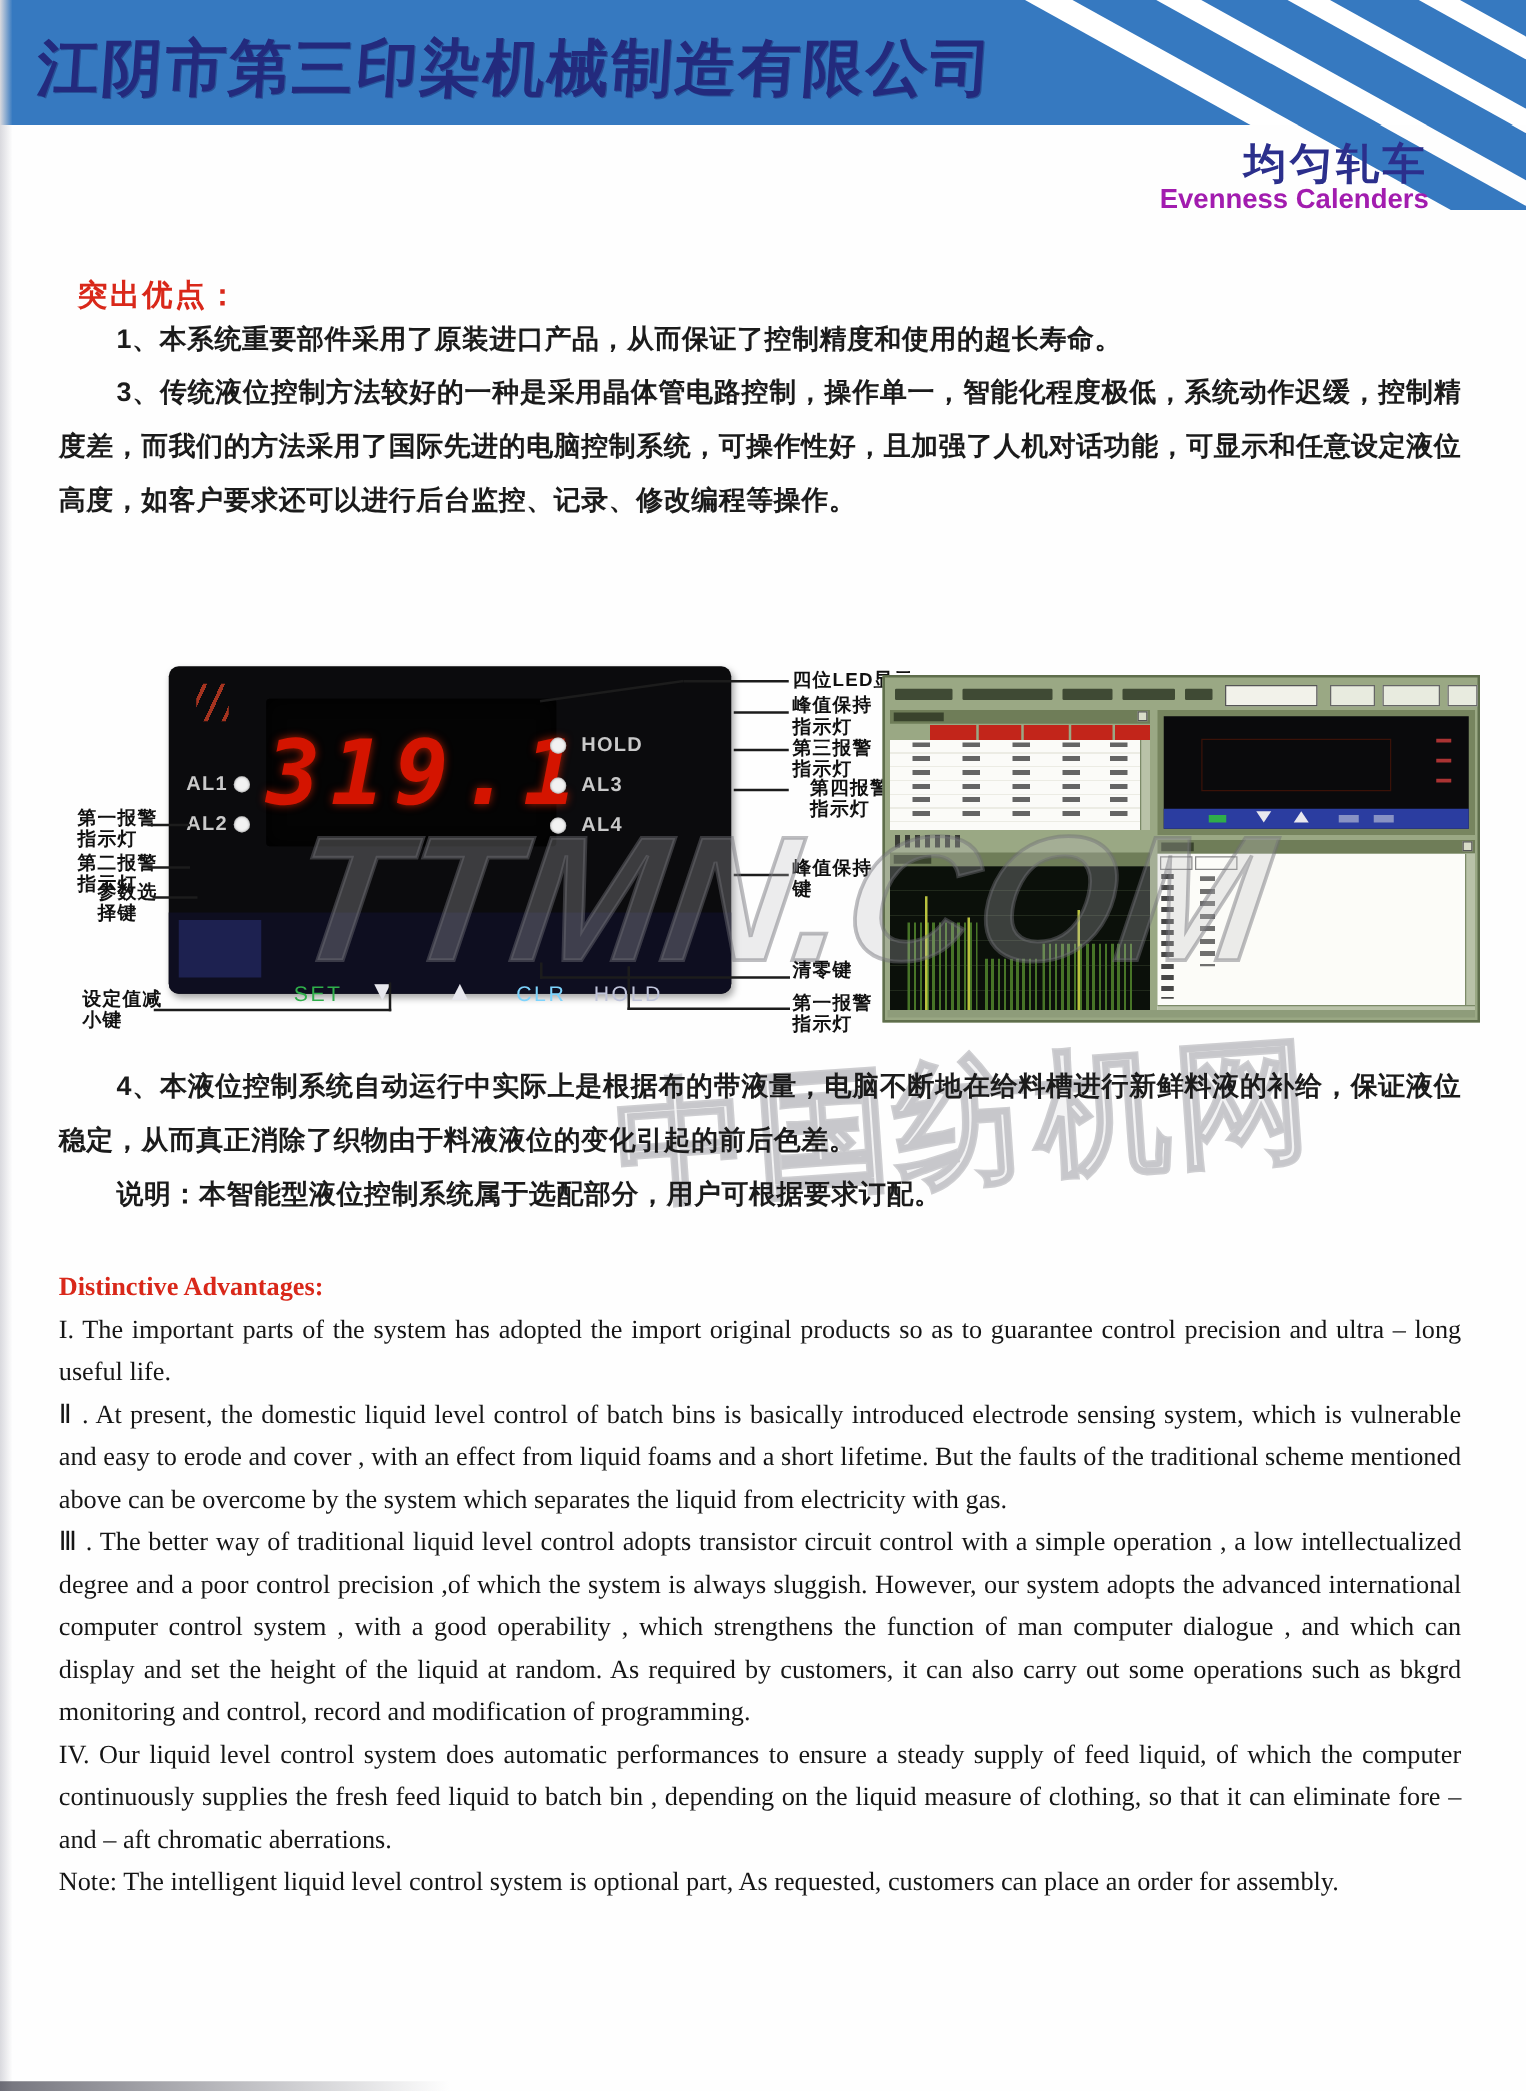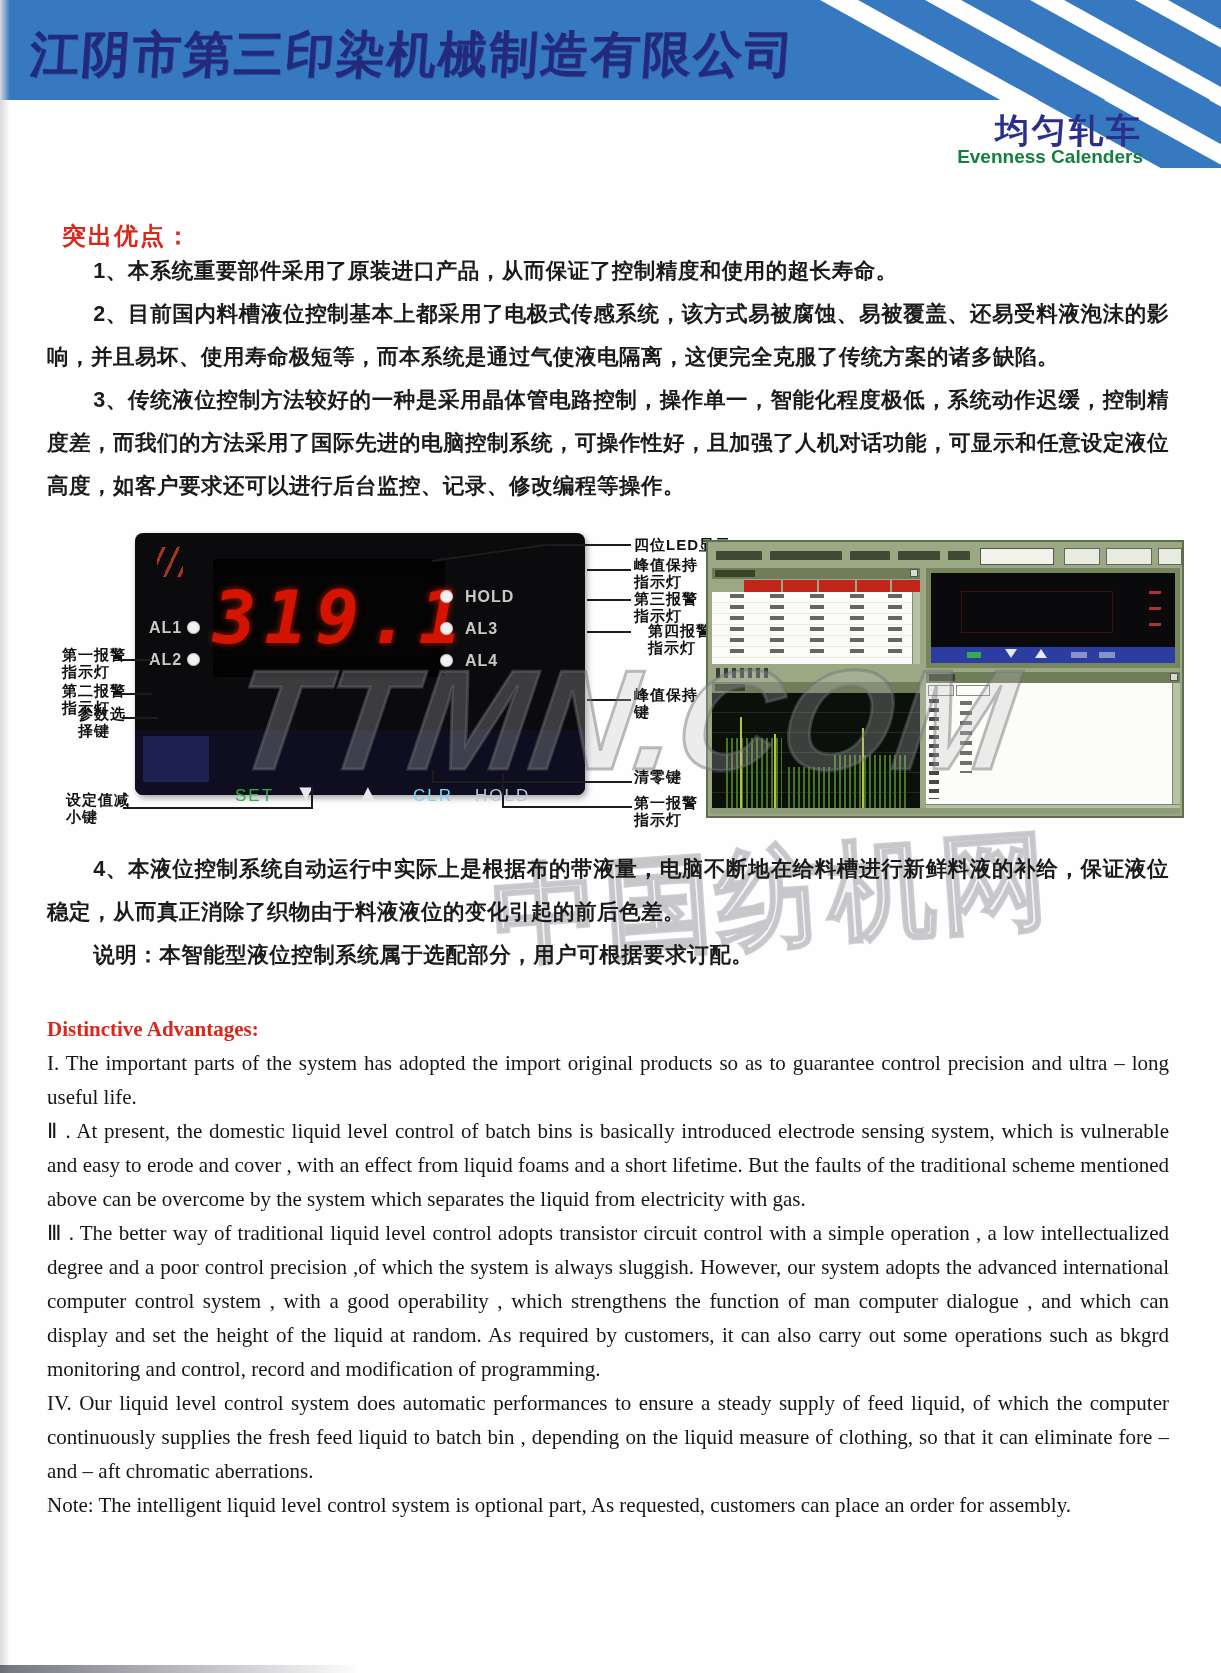--- a/index.html
+++ b/index.html
@@ -7,21 +7,21 @@
         font-family:"Liberation Sans",sans-serif;}
   .abs{position:absolute;}
   
   .banner{position:absolute;left:0;top:0;width:1221px;height:100px;background:#3679c0;}
   .hdr-wrap{position:absolute;left:0;top:0;width:1221px;height:172px;overflow:hidden;pointer-events:none;}
   .stripe-w{position:absolute;top:0;height:100px;background:#ffffff;transform:skewX(61deg);transform-origin:0 0;}
   .stripe-b{position:absolute;top:100px;height:68px;background:#3679c0;transform:skewX(61deg);transform-origin:0 0;}
   .company{position:absolute;left:30px;top:22px;font-size:49px;font-weight:900;color:#232a7d;
            letter-spacing:2px;transform:skewX(-4deg);text-shadow:1px 1px 0 rgba(20,25,90,.4);}
   .prod-zh{position:absolute;right:78px;top:108px;font-size:34px;font-weight:900;color:#2b2f8c;letter-spacing:3px;}
-  .prod-en{position:absolute;right:78px;top:146px;font-size:19px;font-weight:700;color:#15803d;margin-left:16px;}
+  .prod-en{position:absolute;right:78px;top:146px;font-size:22px;font-weight:700;color:#a21caf;margin-left:16px;}
   
   .red-head{position:absolute;left:62px;top:220px;font-size:24px;font-weight:900;color:#d9281a;letter-spacing:2px;}
   .zh-block{position:absolute;left:47px;width:1122px;color:#1b1b1b;}
   .zh-block p{margin:0;font-size:21.5px;line-height:43px;font-weight:700;text-align:justify;
               text-indent:2.15em;letter-spacing:.5px;}
   
   .callout{position:absolute;font-size:15px;line-height:17px;font-weight:700;color:#111;letter-spacing:1px;}
   .cl{position:absolute;height:2px;background:#1c1c1c;}
   .clv{position:absolute;width:2px;background:#1c1c1c;}
   
@@ -87,21 +87,20 @@
     <div class="stripe-b" style="left:1141px;width:68px;"></div>
 
     <div class="company">江阴市第三印染机械制造有限公司</div>
   </div>
   <div class="prod-zh">均匀轧车</div>
   <div class="prod-en">Evenness Calenders</div>
 
   <div class="red-head">突出优点：</div>
   <div class="zh-block" style="top:250px;">
     <p>1、本系统重要部件采用了原装进口产品，从而保证了控制精度和使用的超长寿命。</p>
-    <p>2、目前国内料槽液位控制基本上都采用了电极式传感系统，该方式易被腐蚀、易被覆盖、还易受料液泡沫的影响，并且易坏、使用寿命极短等，而本系统是通过气使液电隔离，这便完全克服了传统方案的诸多缺陷。</p>
     <p>3、传统液位控制方法较好的一种是采用晶体管电路控制，操作单一，智能化程度极低，系统动作迟缓，控制精度差，而我们的方法采用了国际先进的电脑控制系统，可操作性好，且加强了人机对话功能，可显示和任意设定液位高度，如客户要求还可以进行后台监控、记录、修改编程等操作。</p>
   </div>
 
   <div class="panel">
     <div class="red-mark"></div>
     <div class="led-win">
       <div class="led-digits">319.1</div>
     </div>
     <div class="plabel" style="left:14px;top:86px;">AL1</div>
     <div class="led" style="left:52px;top:88px;"></div>

